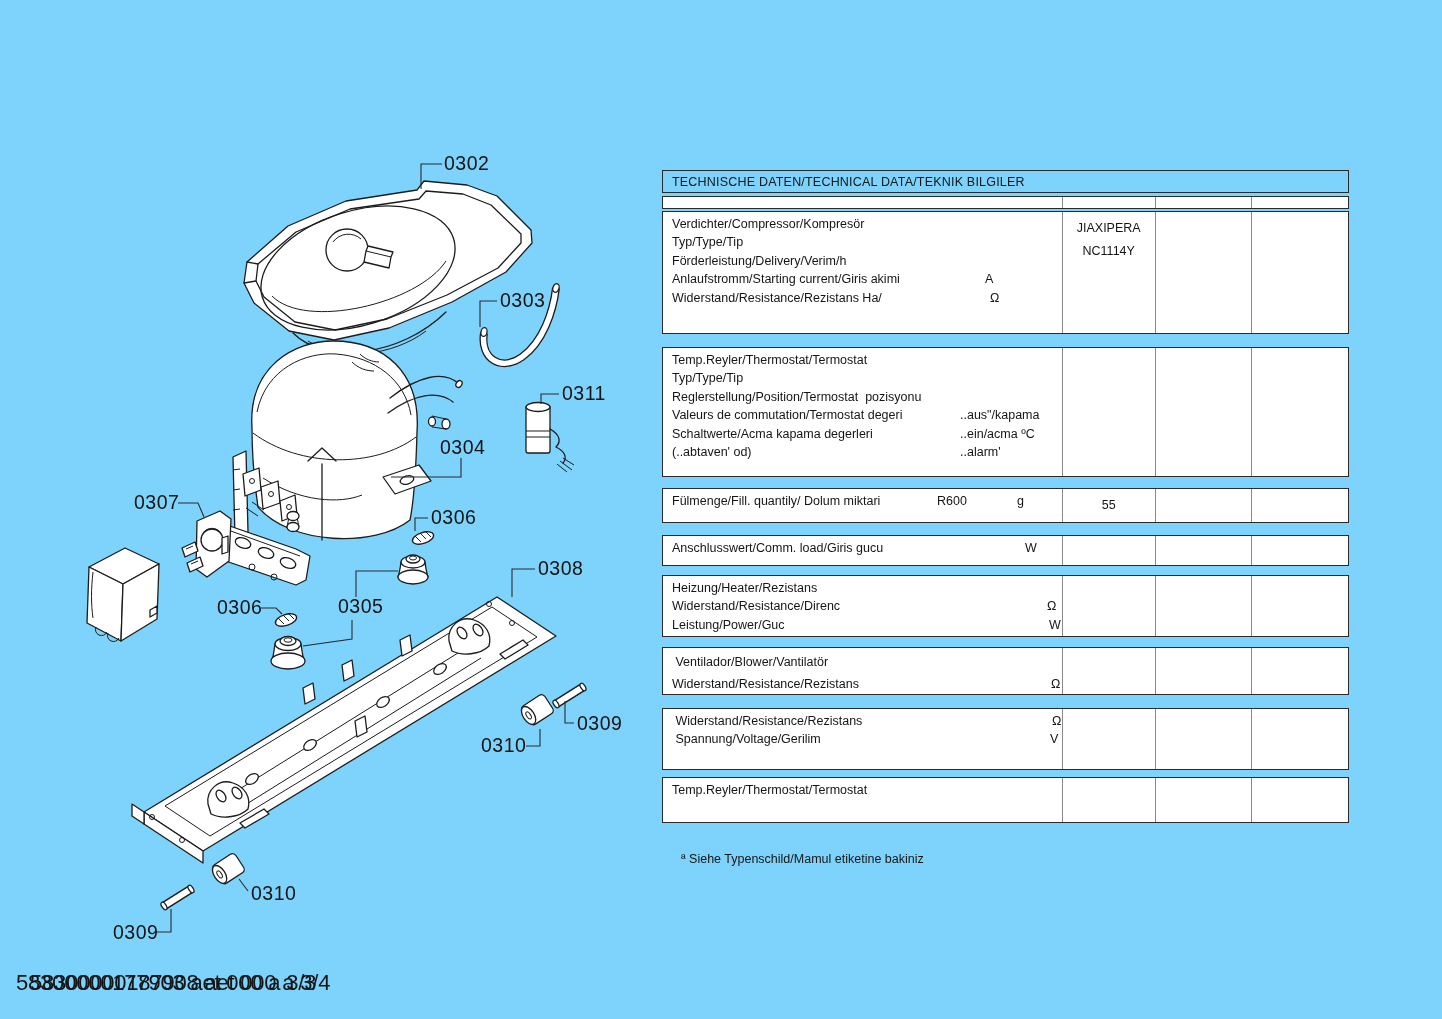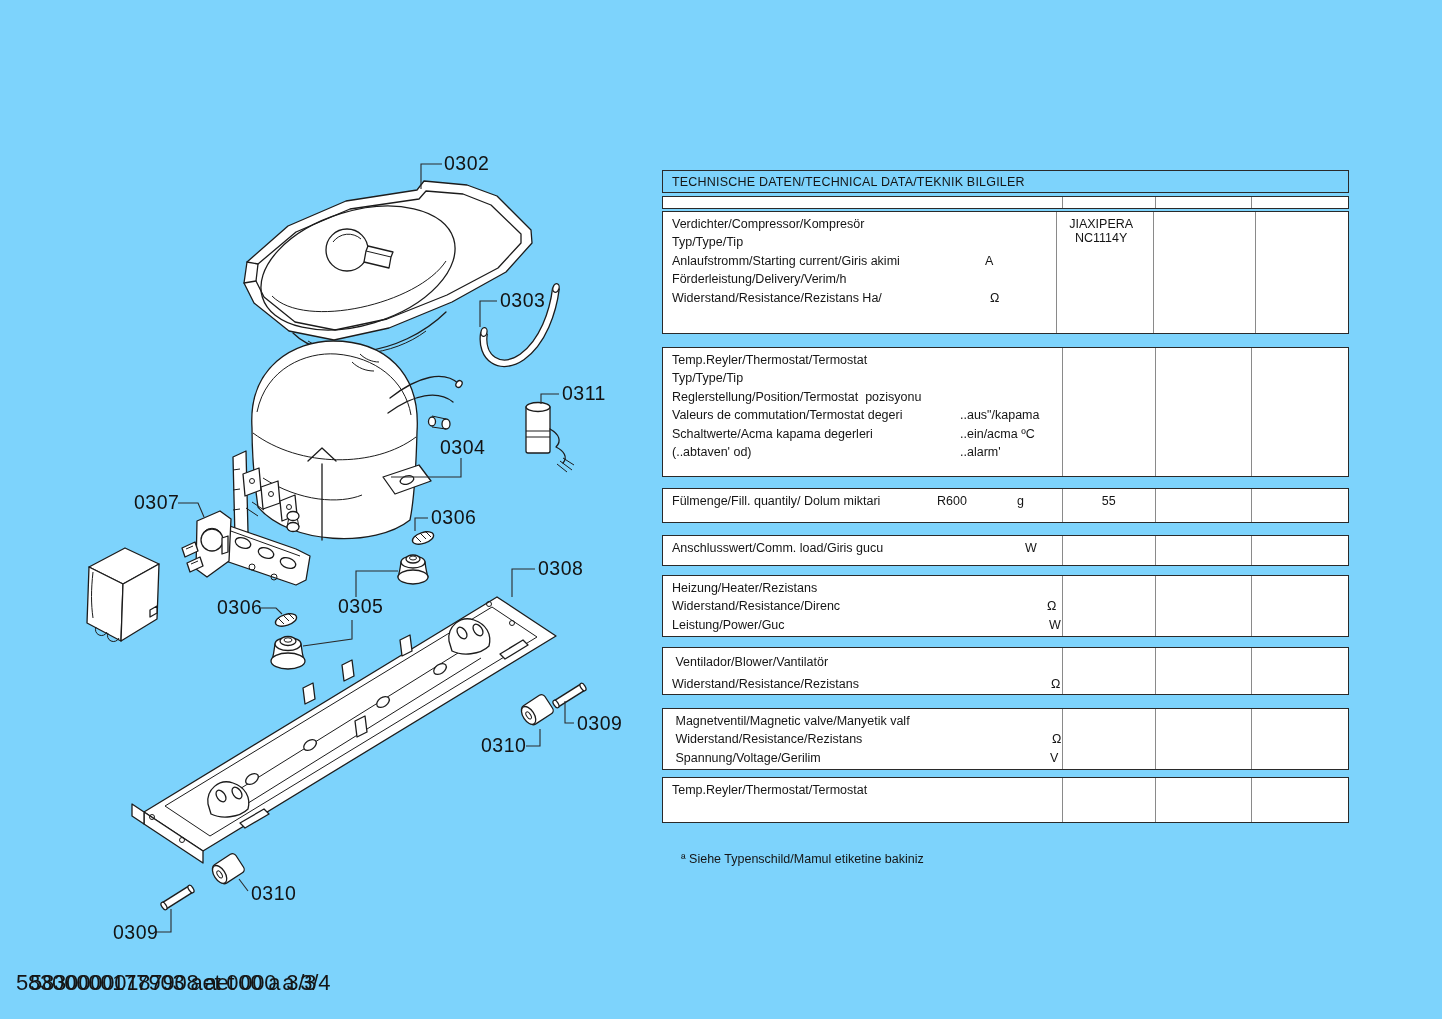--- a/index.html
+++ b/index.html
@@ -23,22 +23,22 @@
                    border:1px solid #2a2a2a;background:#fff;}
   .thin-row{top:26px;height:13px;}
   .cell{box-sizing:border-box;height:100%;}
   .c0{width:400px;}
   .c1{width:93px;border-left:1px solid #8a8a8a;}
   .c2{width:97px;border-left:1px solid #8a8a8a;}
   .c3{width:97px;border-left:1px solid #8a8a8a;}
   .label-cell{position:relative;padding:5px 0 0 9px;--lh:18.4px;}
   .trow{position:relative;height:var(--lh);white-space:pre;}
   .ann{position:absolute;top:0;white-space:pre;}
-  .val-cell{padding-top:5px;text-align:center;white-space:pre-line;line-height:14px;}
-  .b1{top:41px;height:123px;gap:8px;}
+  .val-cell{padding-top:5px;text-align:center;white-space:pre-line;line-height:23px;}
+  .b1{top:41px;height:123px;}
   .b2{top:177px;height:130px;}
   .b3{top:318px;height:35px;}
   .b4{top:365px;height:31px;}
   .b5{top:405px;height:62px;}
   .b6{top:477px;height:48px;}
   .b6 .label-cell{--lh:22px;padding-top:7px;}
   .b7{top:538px;height:62px;}
   .b8{top:607px;height:46px;}
 
   .footnote{position:absolute;left:681px;top:852px;font-size:12.5px;white-space:pre;}
@@ -253,22 +253,22 @@
       <div class="cell c0"></div>
       <div class="cell c1"></div>
       <div class="cell c2"></div>
       <div class="cell c3"></div>
     </div>
     <div>
         <div class="block b1">
           <div class="cell c0 label-cell">
             <div class="trow"><span>Verdichter/Compressor/Kompresör</span></div>
             <div class="trow"><span>Typ/Type/Tip</span></div>
+            <div class="trow"><span>Förderleistung/Delivery/Verim/h</span></div>
             <div class="trow"><span>Anlaufstromm/Starting current/Giris akimi</span><span class="ann" style="left: 313px;">A</span></div>
-            <div class="trow"><span>Förderleistung/Delivery/Verim/h</span></div>
             <div class="trow"><span>Widerstand/Resistance/Rezistans Ha/</span><span class="ann" style="left: 318px;">Ω</span></div>
           </div>
           <div class="cell c1 val-cell">JIAXIPERA
 NC1114Y</div>
           <div class="cell c2 val-cell"></div>
           <div class="cell c3 val-cell"></div>
         </div>
         <div class="block b2">
           <div class="cell c0 label-cell">
             <div class="trow"><span>Temp.Reyler/Thermostat/Termostat</span></div>
@@ -312,21 +312,20 @@
           <div class="cell c0 label-cell">
             <div class="trow"><span> Ventilador/Blower/Vantilatör</span></div>
             <div class="trow"><span>Widerstand/Resistance/Rezistans</span><span class="ann" style="left: 379px;">Ω</span></div>
           </div>
           <div class="cell c1 val-cell"></div>
           <div class="cell c2 val-cell"></div>
           <div class="cell c3 val-cell"></div>
         </div>
         <div class="block b7">
           <div class="cell c0 label-cell">
-            <div class="trow"><span> Magnetventil/Magnetic valve/Manyetik valf</span></div>
             <div class="trow"><span> Widerstand/Resistance/Rezistans</span><span class="ann" style="left: 380px;">Ω</span></div>
             <div class="trow"><span> Spannung/Voltage/Gerilim</span><span class="ann" style="left: 378px;">V</span></div>
           </div>
           <div class="cell c1 val-cell"></div>
           <div class="cell c2 val-cell"></div>
           <div class="cell c3 val-cell"></div>
         </div>
         <div class="block b8">
           <div class="cell c0 label-cell">
             <div class="trow"><span>Temp.Reyler/Thermostat/Termostat</span></div>

